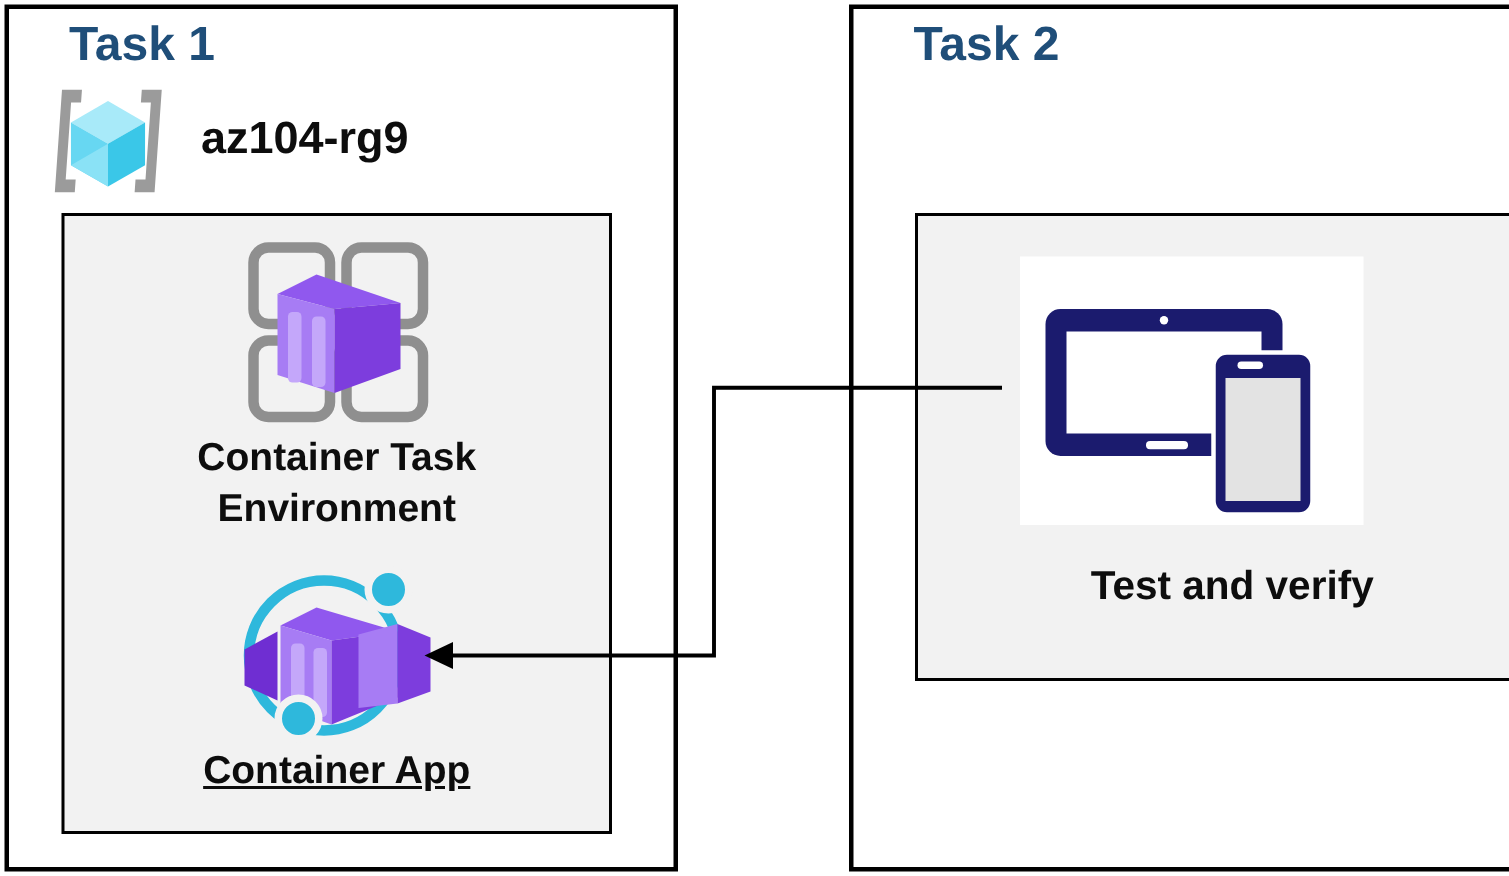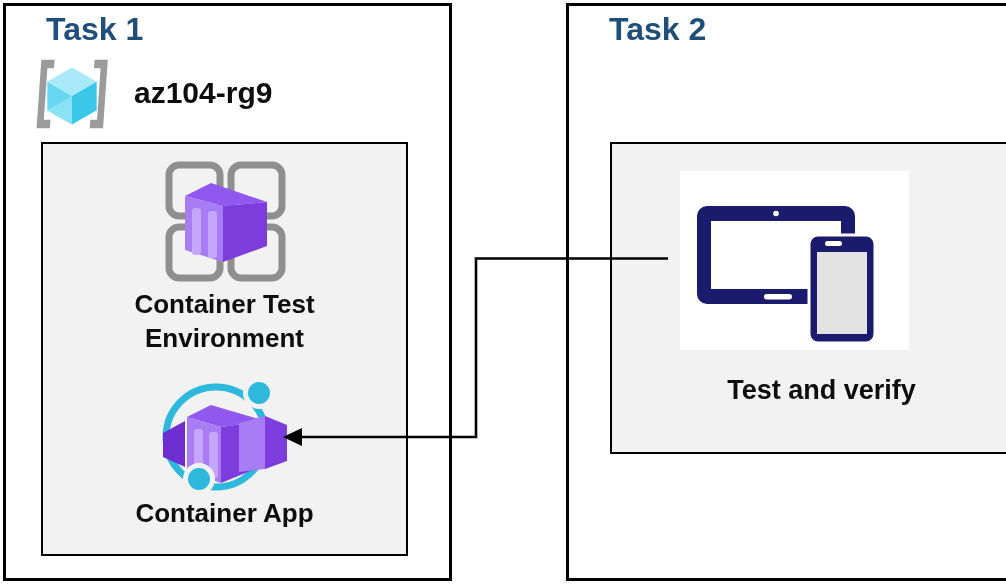--- a/index.html
+++ b/index.html
@@ -33,21 +33,21 @@
   }
   .panel1{left:35px; top:136px; width:367px; height:414px;}
   .panel2{left:41px; top:136px; width:423px; height:312px;}
   .env-icon{position:absolute; left:50%; top:14px; transform:translateX(-50%); width:124px; height:128px;}
   .app-icon{position:absolute; left:50%; top:233px; transform:translateX(-50%); width:132px; height:122px;}
   .caption{
     position:absolute; left:0; width:100%; text-align:center;
     font-weight:bold; color:var(--text-black); font-size:26px; line-height:34px;
   }
   .env-caption{top:143px; padding:0 30px; box-sizing:border-box;}
-  .app-caption{top:352px;}
+  .app-caption{top:352px;text-decoration:underline;}
   .device-frame{position:absolute; left:68px; top:27px; width:229px; height:179px; background:#ffffff;}
   .device-frame svg{width:229px; height:179px; display:block;}
   .test-caption{top:229px; font-size:27px;}
   .connector{
     position:absolute; left:0; top:0; width:1006px; height:584px;
     pointer-events:none; z-index:5;
   }
 </style>
 </head>
 <body>
@@ -79,21 +79,21 @@
           <rect x="68" y="7" width="51" height="51" rx="10"></rect>
           <rect x="6" y="69" width="51" height="51" rx="10"></rect>
           <rect x="68" y="69" width="51" height="51" rx="10"></rect>
         </g>
         <polygon points="22,38 48,25 104,44 60,48" style="fill:var(--purple-top)"></polygon>
         <polygon points="22,38 60,48 60,104 22,92" style="fill:var(--purple-left)"></polygon>
         <polygon points="60,48 104,44 104,88 60,104" style="fill:var(--purple-front)"></polygon>
         <rect x="29" y="50" width="9" height="47" rx="3" style="fill:var(--purple-stripe)"></rect>
         <rect x="45" y="53" width="9" height="47" rx="3" style="fill:var(--purple-stripe)"></rect>
       </svg>
-      <div class="caption env-caption">Container Test Environment</div>
+      <div class="caption env-caption">Container Task Environment</div>
 
       <svg class="app-icon" viewBox="0 0 132 122" aria-hidden="true">
         <circle cx="57" cy="60" r="50" fill="none" style="stroke:var(--teal)" stroke-width="7"></circle>
         <polygon points="4,56 26,44 26,90 4,80" style="fill:var(--purple-dark)"></polygon>
         <polygon points="28,40 52,28 106,44 62,50" style="fill:var(--purple-top)"></polygon>
         <polygon points="28,40 62,50 62,106 28,94" style="fill:var(--purple-left)"></polygon>
         <polygon points="62,50 106,44 106,88 62,106" style="fill:var(--purple-front)"></polygon>
         <rect x="35" y="52" width="9" height="46" rx="3" style="fill:var(--purple-stripe)"></rect>
         <rect x="50" y="55" width="9" height="46" rx="3" style="fill:var(--purple-stripe)"></rect>
         <polygon points="80,46 106,39 106,92 80,95" style="fill:var(--purple-left)"></polygon>

